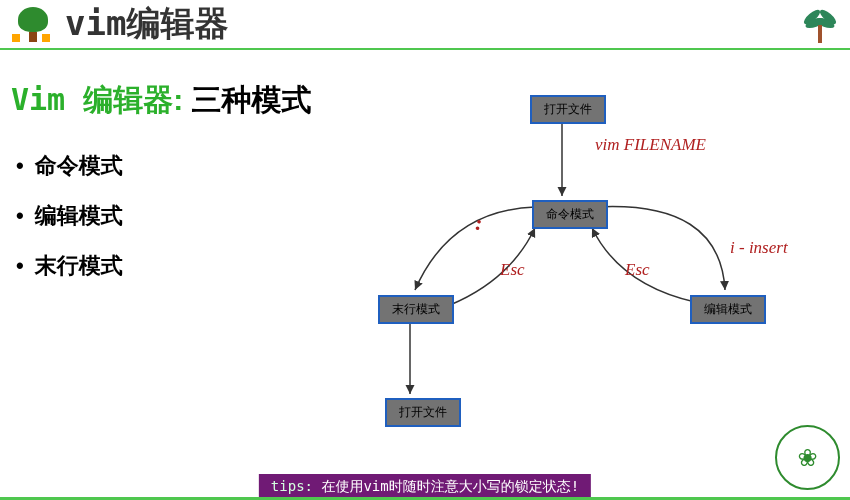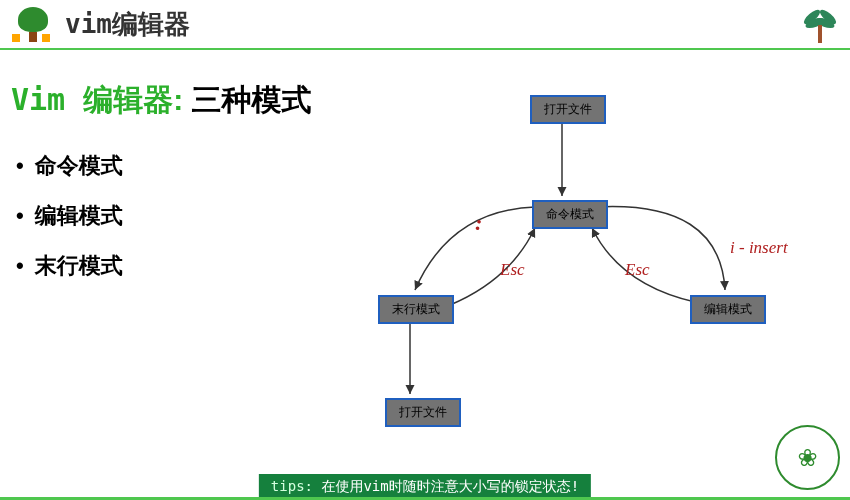--- a/index.html
+++ b/index.html
@@ -3,21 +3,21 @@
 <meta charset="utf-8">
 <style>
 *{margin:0;padding:0;box-sizing:border-box}
 body{width:850px;height:500px;background:#fff;font-family:"Microsoft YaHei",sans-serif;position:relative;overflow:hidden}
 .header{height:50px;display:flex;align-items:center;padding-left:10px;border-bottom:2px solid #4fc74f}
 .tree-icon{width:45px;height:35px;position:relative}
 .tree-icon::before{content:"";position:absolute;width:30px;height:25px;background:#2e8b2e;border-radius:50% 50% 40% 40%;left:8px;top:0}
 .tree-icon::after{content:"";position:absolute;width:8px;height:10px;background:#8b4513;left:19px;bottom:0}
 .gift{position:absolute;width:8px;height:8px;background:#ffa500;bottom:0}
 .gift1{left:2px}.gift2{left:32px}
-.title{font-size:26px;font-weight:bold;color:#333;margin-left:10px;font-family:"Microsoft YaHei",monospace}
+.title{font-size:34px;font-weight:bold;color:#333;margin-left:10px;font-family:"Microsoft YaHei",monospace}
 .palm{position:absolute;right:10px;top:5px;width:40px;height:40px}
 .palm-leaf{position:absolute;width:20px;height:8px;background:#2d8659;border-radius:50%}
 .pl1{transform:rotate(-40deg);left:2px;top:8px}
 .pl2{transform:rotate(40deg);left:18px;top:8px}
 .pl3{transform:rotate(-20deg);left:5px;top:14px}
 .pl4{transform:rotate(20deg);left:15px;top:14px}
 .palm-trunk{position:absolute;width:4px;height:18px;background:#a0522d;left:18px;top:20px}
 .content{display:flex;padding:30px 20px 0 11px}
 .left{width:330px}
 .heading{font-size:30px;font-weight:bold;margin-bottom:30px}
@@ -35,21 +35,21 @@
 .box-edit{left:330px;top:205px}
 .box-close{left:25px;top:308px}
 .ann{position:absolute;font-family:"Comic Sans MS",cursive;font-size:17px;color:#b02020;font-style:italic}
 .ann-vim{left:235px;top:45px}
 .ann-colon{left:115px;top:120px;font-size:22px;font-weight:bold}
 .ann-esc1{left:140px;top:170px}
 .ann-esc2{left:265px;top:170px}
 .ann-ins{left:370px;top:148px}
 .ann-wq{left:80px;top:268px}
 svg.arrows{position:absolute;left:0;top:0;width:470px;height:340px;pointer-events:none}
-.tips{position:absolute;bottom:0;left:50%;transform:translateX(-50%);background:#15803d;color:#fff;padding:4px 12px;font-size:14px;font-family:monospace}
+.tips{position:absolute;bottom:0;left:50%;transform:translateX(-50%);background:#701a75;color:#fff;padding:4px 12px;font-size:14px;font-family:monospace}
 .tips .label{color:#d4ffdf}
 .badge{position:absolute;right:10px;bottom:10px;width:65px;height:65px;border:2px solid #2e8b2e;border-radius:50%;display:flex;align-items:center;justify-content:center}
 .badge-inner{font-size:24px;color:#2e8b2e}
 .green-line{position:absolute;bottom:0;left:0;width:100%;height:3px;background:#4fc74f}
 </style>
 </head>
 <body>
 
 <div class="header">
   <div class="tree-icon">
@@ -91,20 +91,21 @@
     <path d="M90 215 Q 150 190 175 138" stroke="#333" stroke-width="1.5" fill="none" marker-end="url(#ah)"></path>
     <path d="M235 117 Q 360 110 365 200" stroke="#333" stroke-width="1.5" fill="none" marker-end="url(#ah)"></path>
     <path d="M335 212 Q 260 195 232 138" stroke="#333" stroke-width="1.5" fill="none" marker-end="url(#ah)"></path>
     <line x1="50" y1="232" x2="50" y2="304" stroke="#333" stroke-width="1.5" marker-end="url(#ah)"></line>
   </svg>
   <div class="box box-open">打开文件</div>
   <div class="box box-cmd">命令模式</div>
   <div class="box box-last">末行模式</div>
   <div class="box box-edit">编辑模式</div>
   <div class="box box-close">打开文件</div>
+  <div class="ann ann-vim">vim FILENAME</div>
   <div class="ann ann-colon">:</div>
   <div class="ann ann-esc1">Esc</div>
   <div class="ann ann-esc2">Esc</div>
   <div class="ann ann-ins">i - insert</div>
 </div>
 
 <div class="tips">
   <span class="label">tips: </span><span>在使用vim时随时注意大小写的锁定状态!</span>
 </div>
 

